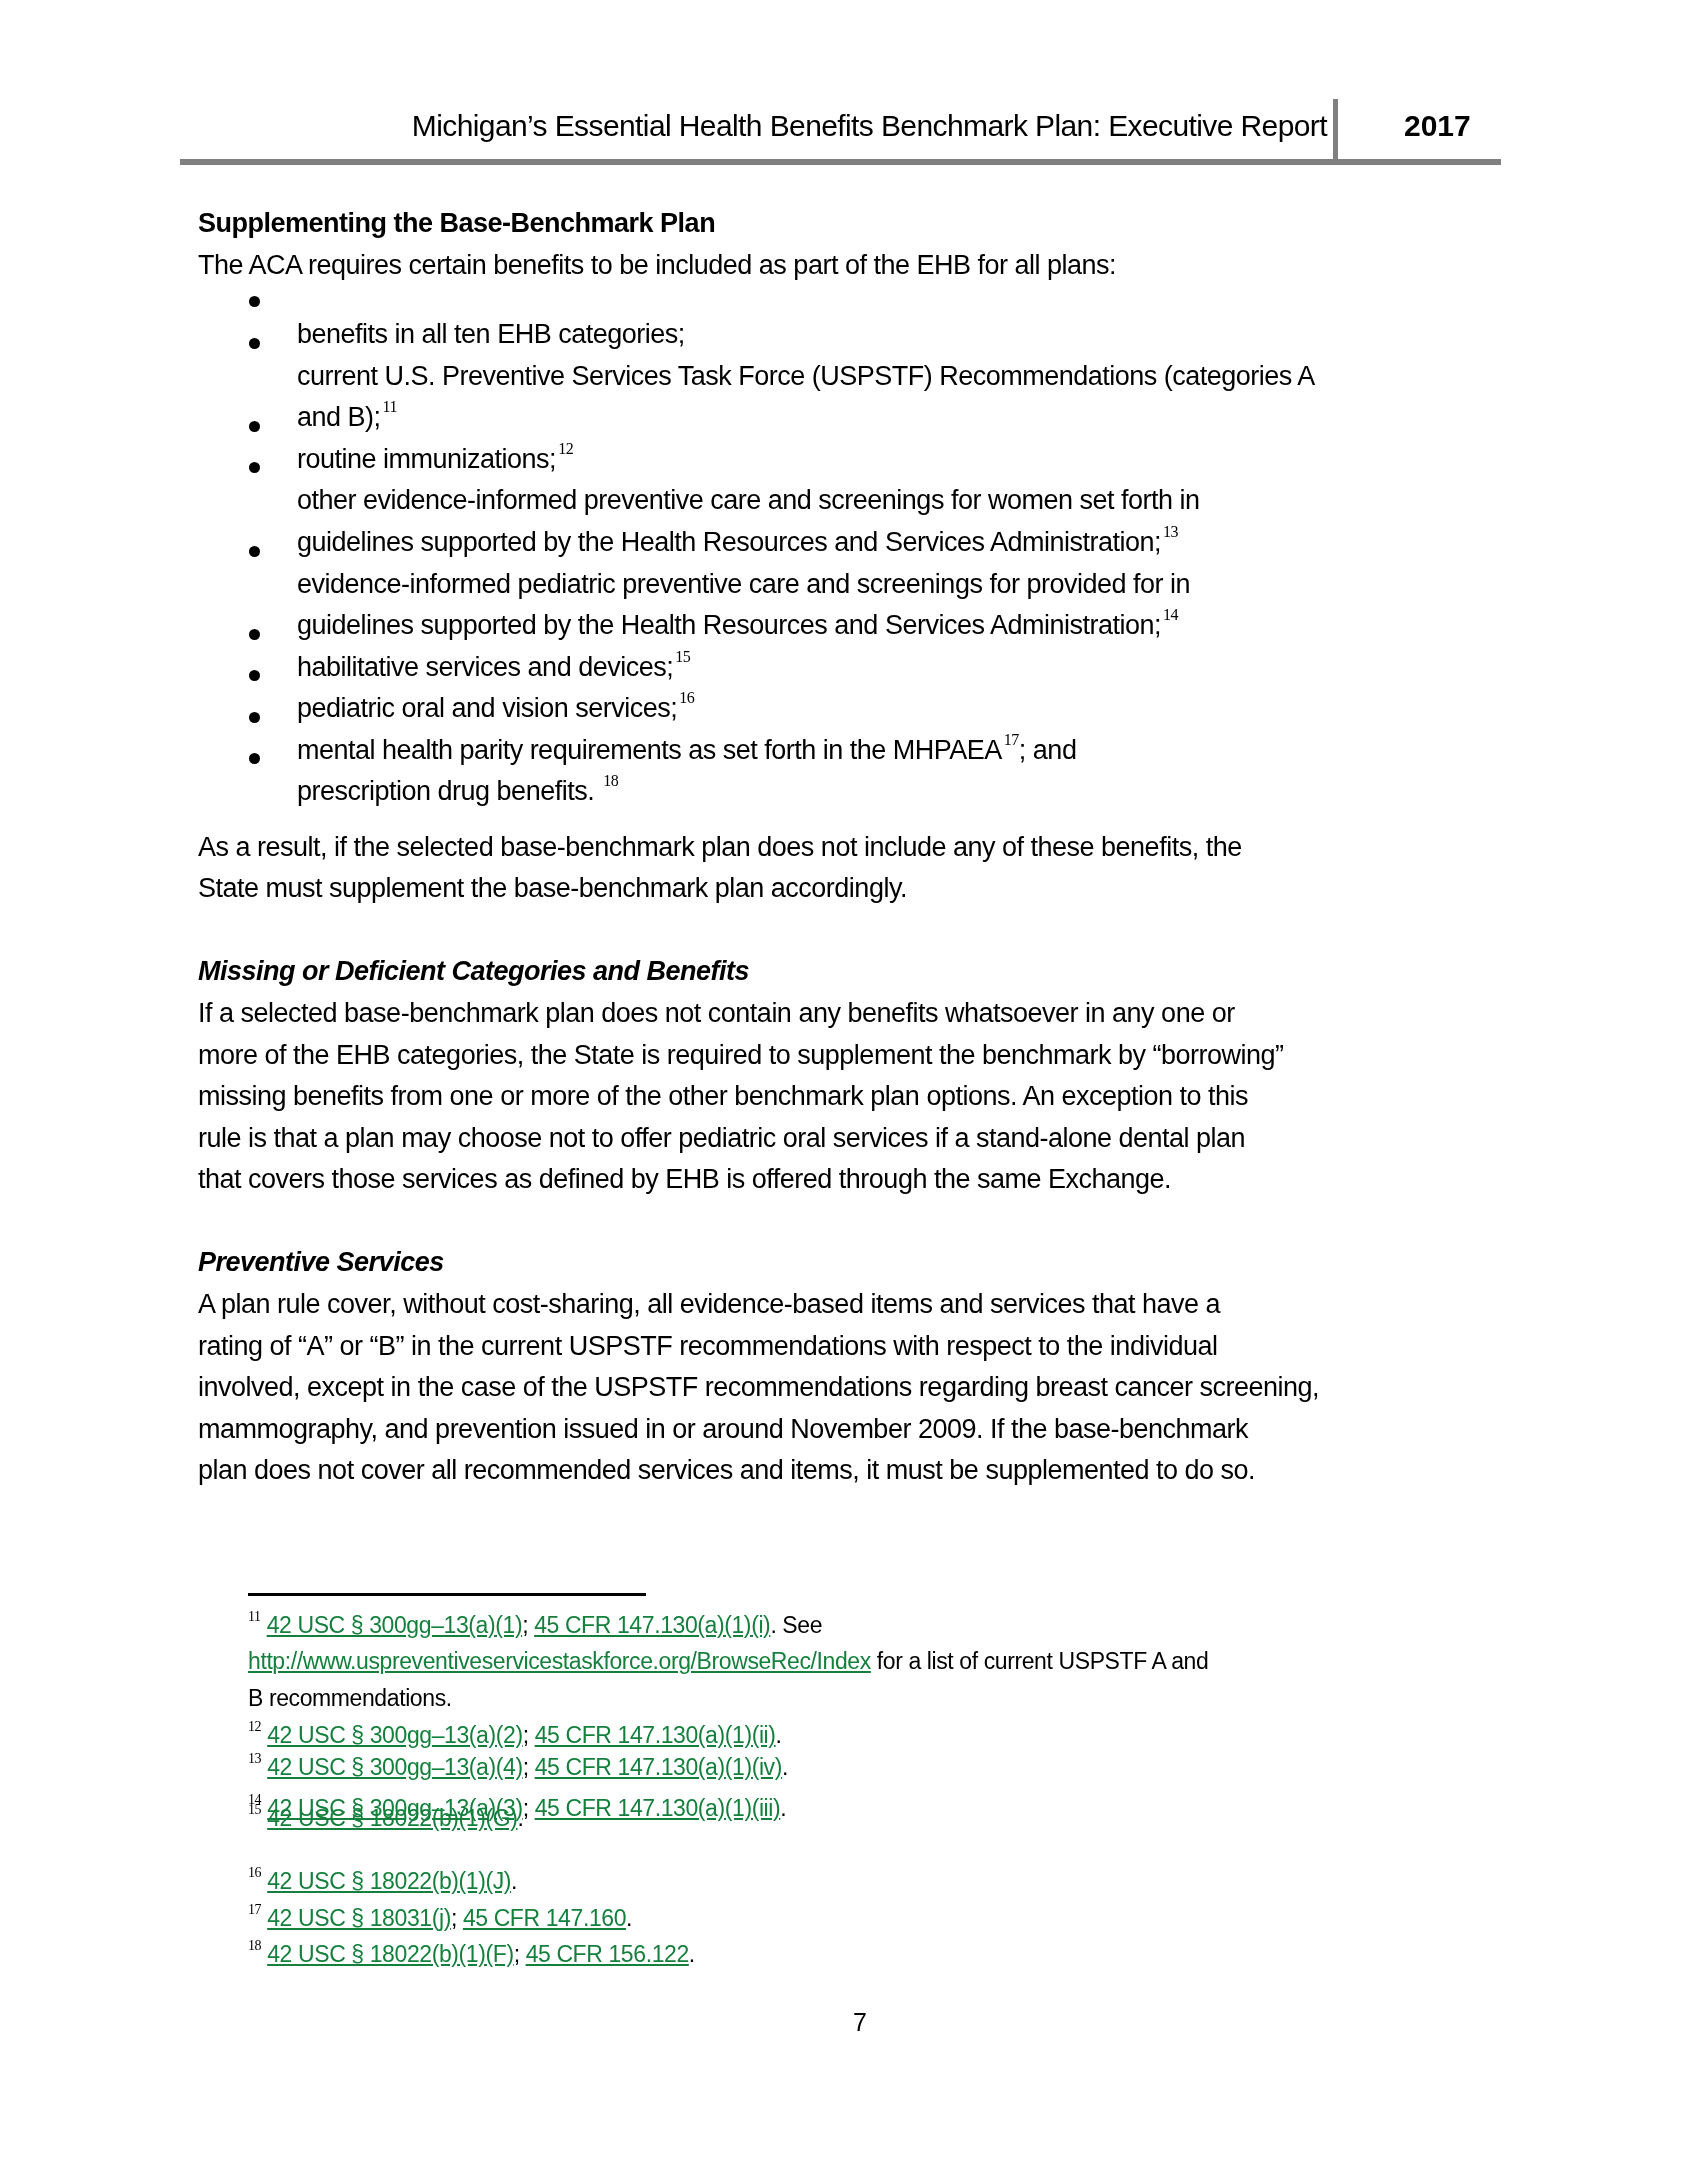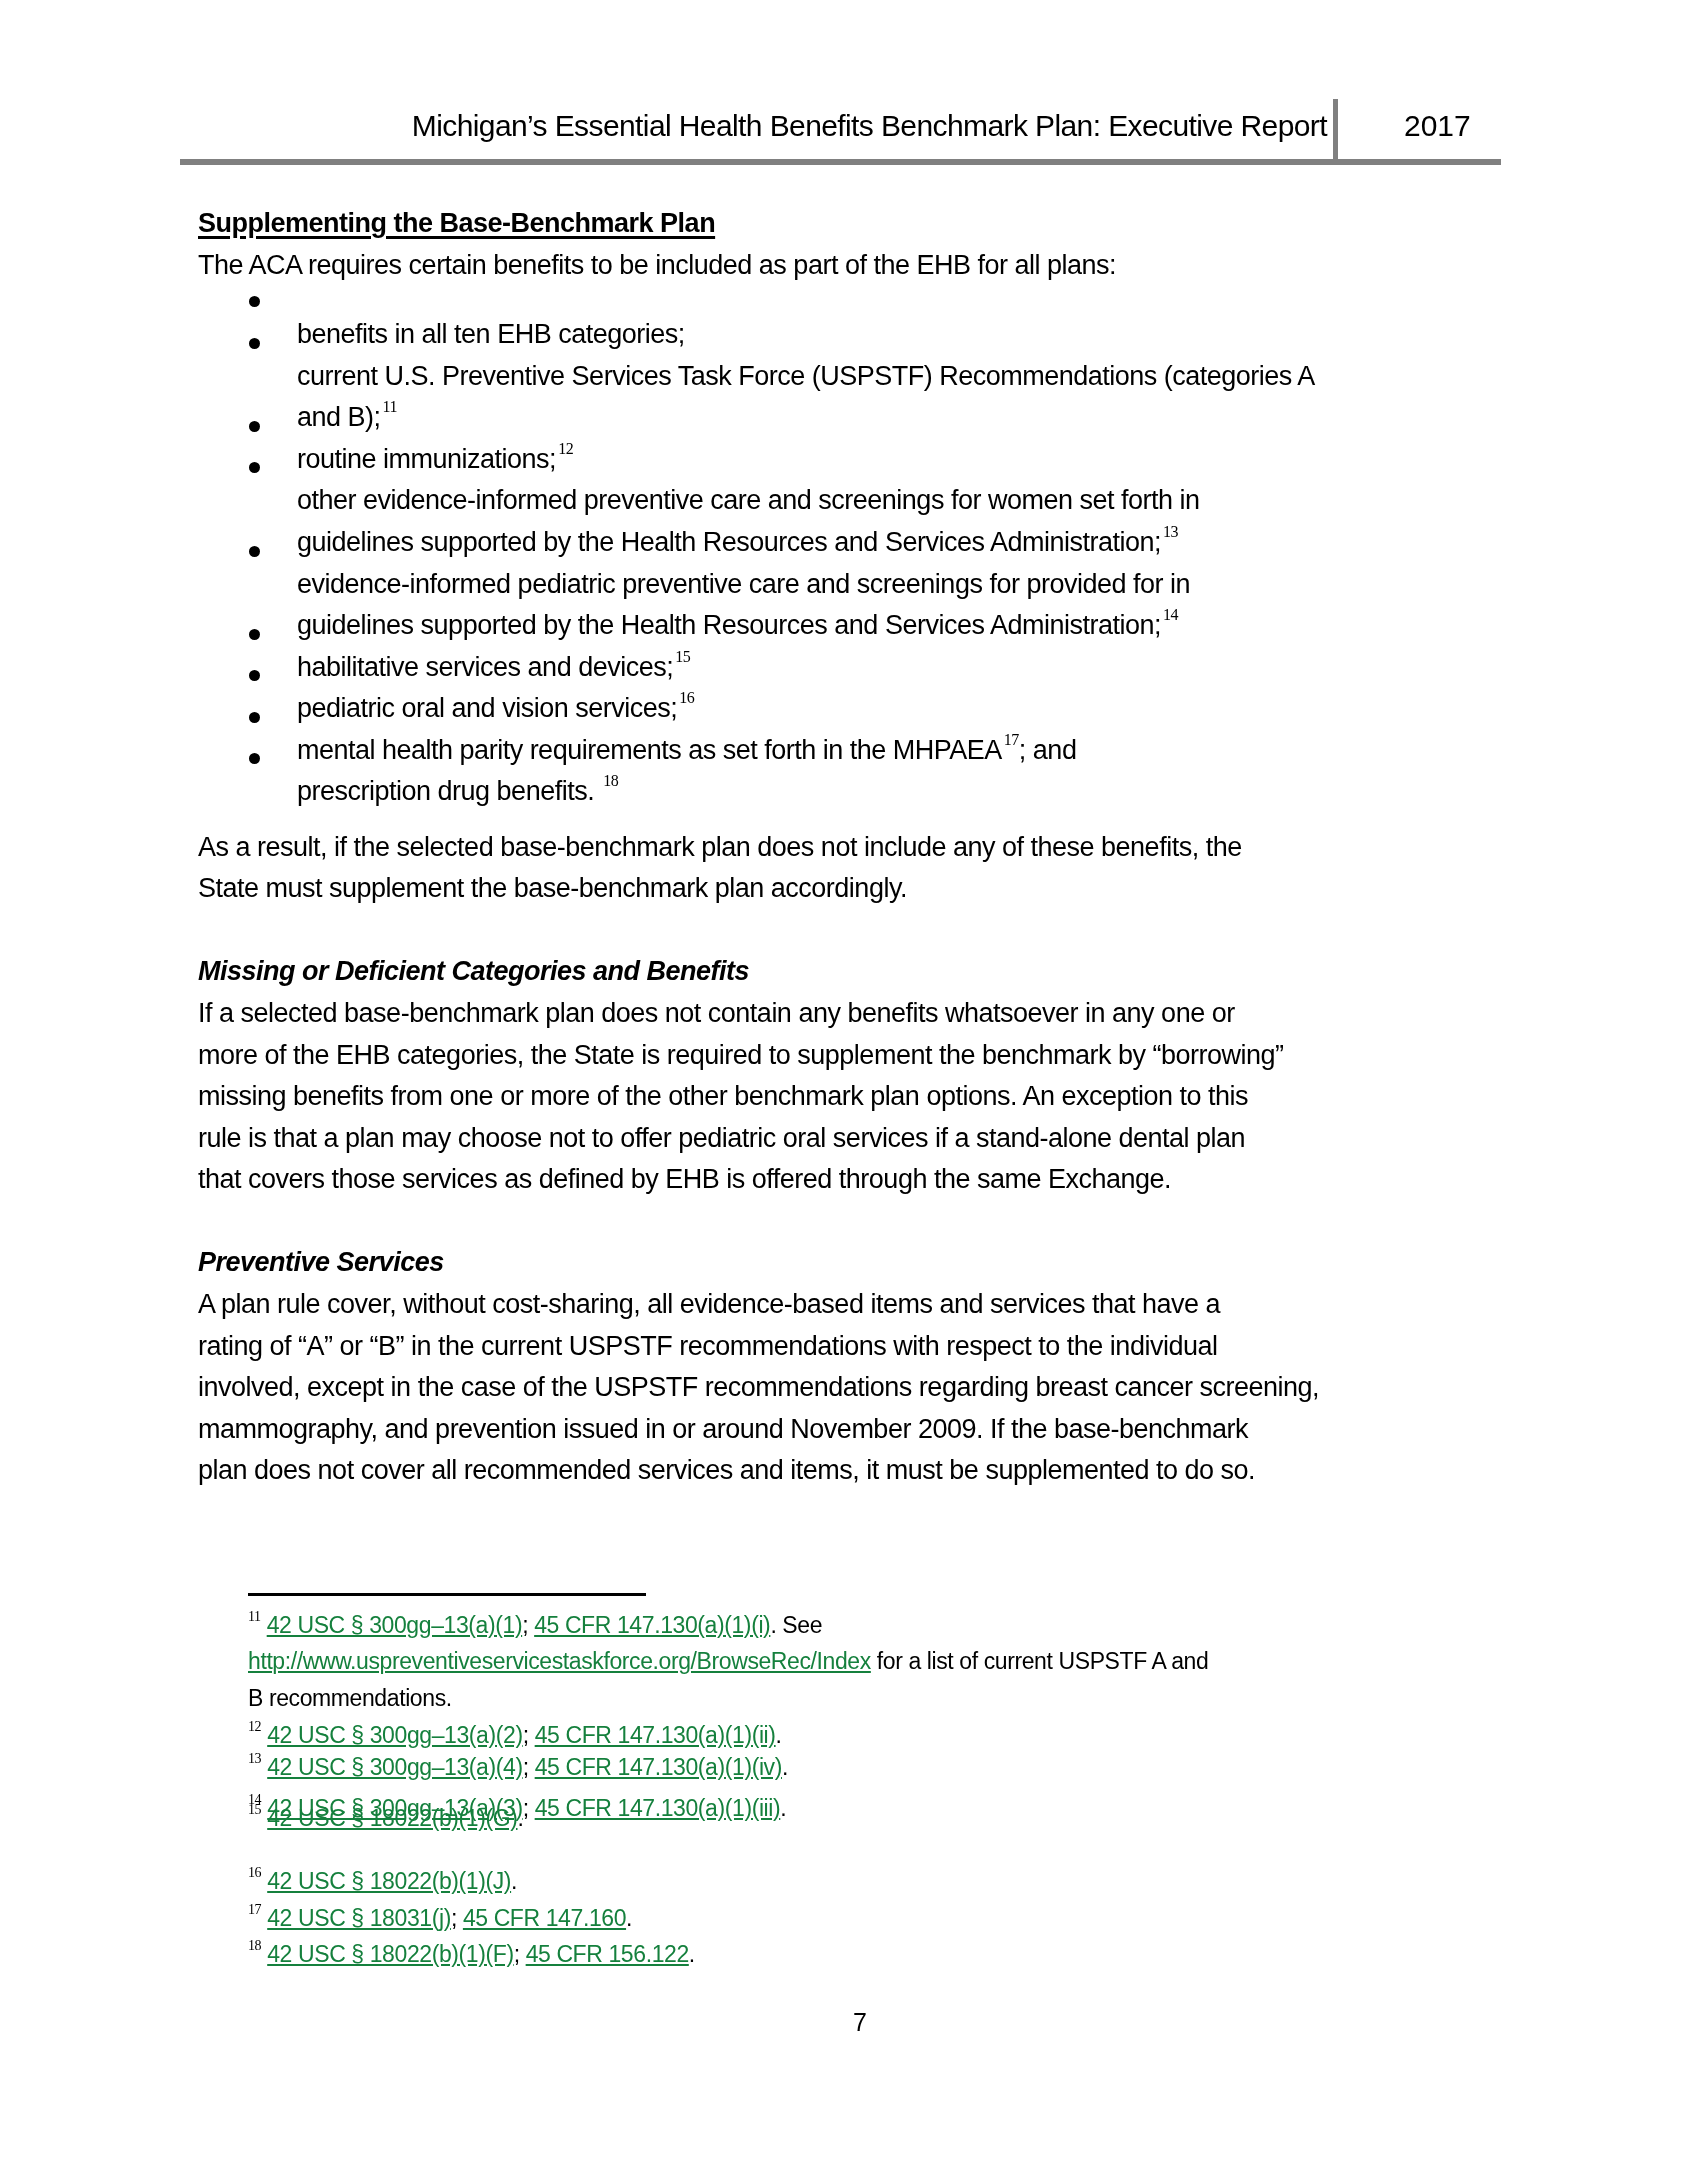--- a/index.html
+++ b/index.html
@@ -1,26 +1,26 @@
 <!DOCTYPE html>
 <html><head>
 <meta charset="utf-8">
 <style>
   html, body { margin:0; padding:0; background:#ffffff; }
   body { width:1683px; height:2178px; position:relative; overflow:hidden;
          font-family:"Liberation Sans", sans-serif; color:#000; }
   .page { position:absolute; left:0; top:0; width:1683px; height:2178px; }
   .hdr-title { position:absolute; right:356px; top:109px; font-size:30px; letter-spacing:-0.6px; white-space:nowrap;text-align:center; }
-  .hdr-year { position:absolute; left:1404px; top:109px; font-size:30px; font-weight:normal; }
+  .hdr-year { position:absolute; left:1404px; top:109px; font-size:30px; font-weight:bold; }
   .hdr-vline { position:absolute; left:1333px; top:99px; width:5px; height:65px; background:#808080; }
   .hdr-hline { position:absolute; left:180px; top:159px; width:1321px; height:6px; background:#808080; }
   .line { position:absolute; left:198px; font-size:27px; letter-spacing:-0.5px; white-space:nowrap; line-height:34px; }
   .bul-line { left:297px;margin-top:28px; }
   .bullet { position:absolute; left:249px; width:11px; height:11px; border-radius:50%; background:#000; }
-  .h-underline { font-weight:bold; text-decoration:underline; text-decoration-thickness:3px; text-underline-offset:4px; }
+  .h-underline { font-weight:bold; text-decoration-thickness:3px; text-underline-offset:4px; }
   .h-italic { font-weight:bold; font-style:italic; }
   sup { font-size:16px; vertical-align:top; position:relative; top:-10px; margin-left:2px;font-family:Liberation Serif, serif; }
   .fn-sep { position:absolute; left:248px; top:1593px; width:398px; height:3px; background:#000; }
   .fn { position:absolute; left:248px; font-size:23px; letter-spacing:-0.4px; white-space:nowrap; line-height:30px; }
   .fn sup { font-size:14px; top:-8px; margin-left:0; margin-right:6px; }
   a { color:#15803d; text-decoration:underline; }
   .pagenum { position:absolute; left:853px; top:2008px; font-size:25px; }
 </style>
 </head>
 <body>

